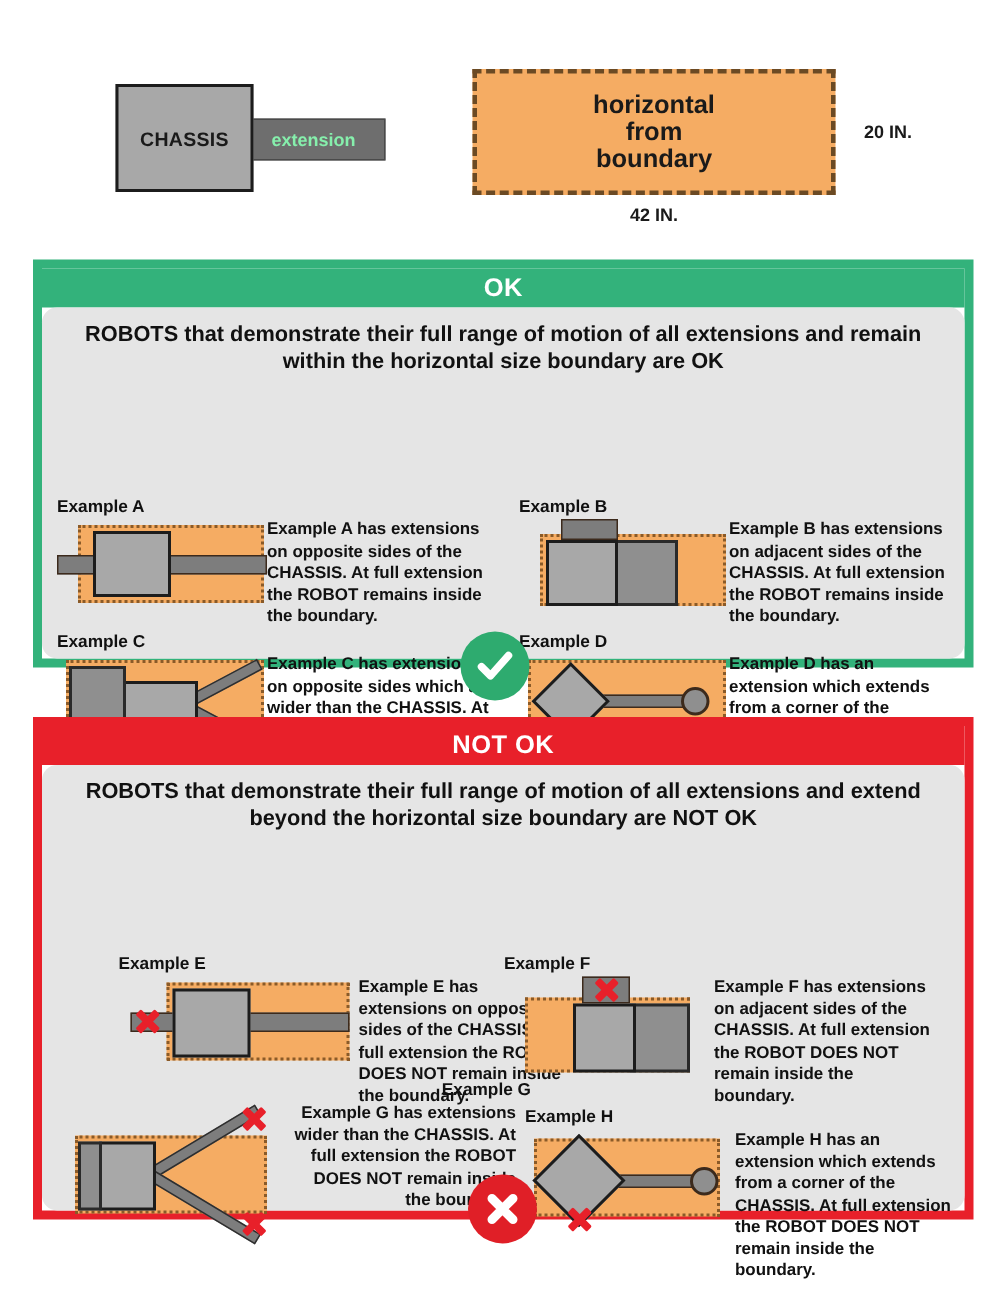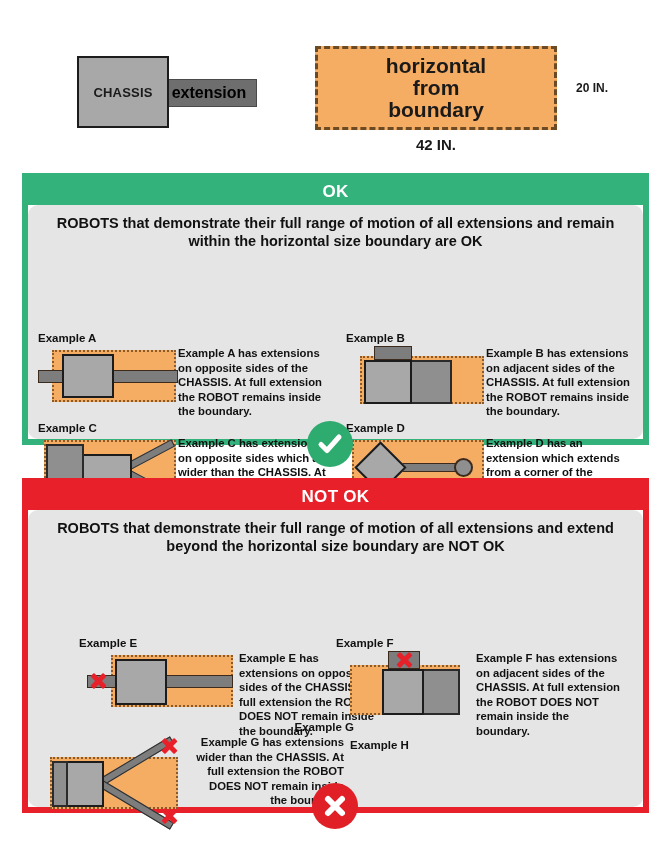--- a/index.html
+++ b/index.html
@@ -20,42 +20,42 @@
     background: #a8a8a8; border: 2px solid #1c1c1c;
     display: flex; align-items: center; justify-content: center;
     font-size: 13px; font-weight: bold; color: #1a1a1a;
     letter-spacing: .2px; z-index: 3;
   }
   .ext-box {
     position: absolute; left: 161px; top: 79px;
     width: 96px; height: 28px;
     background: #6e6e6e; border: 1px solid #4a4a4a;
     display: flex; align-items: center; justify-content: center;
-    font-size: 16px; font-weight: bold; color: #000000; z-index: 2;
+    font-size: 12px; font-weight: bold; color: #86efac; z-index: 2;
   }
 
   .hsb {
     position: absolute; left: 315px; top: 46px;
     width: 242px; height: 84px;
     background: #f5ac63;
     border: 3px dashed #6b4a24;
     display: flex; align-items: center; justify-content: center;
     text-align: center;
   }
   .hsb-label {
-    font-size: 21px; font-weight: bold; color: #1a1a1a;
+    font-size: 17px; font-weight: bold; color: #1a1a1a;
     line-height: 1.05;
   }
   .dim-v {
     position: absolute; left: 576px; top: 81px;
     font-size: 12px; font-weight: bold; color: #1a1a1a;
   }
   .dim-h {
     position: absolute; left: 315px; top: 136px; width: 242px;
-    text-align: center; font-size: 15px; font-weight: bold; color: #1a1a1a;
+    text-align: center; font-size: 12px; font-weight: bold; color: #1a1a1a;
   }
 
   
   .panel { position: absolute; left: 22px; width: 627px; }
   .panel-ok { top: 173px; height: 272px; border: 6px solid #33b27b; }
   .panel-notok { top: 478px; height: 335px; border: 6px solid #e8202a; }
 
   .panel-head {
     height: 26px; display: flex; align-items: center; justify-content: center;
     font-size: 17px; font-weight: bold; color: #ffffff; letter-spacing: .3px;
@@ -264,20 +264,30 @@
               <div class="shape blk-dark" style="left:8px; top:26px; width:16px; height:46px;"></div>
               <div class="xmark" style="left:116px; top:2px;"></div>
               <div class="xmark" style="left:116px; top:72px;"></div>
             </div>
             <div class="ex-text" style="width:152px;">Example G has extensions wider than the CHASSIS. At full extension the ROBOT DOES NOT remain inside the boundary.</div>
           </div>
         </div>
 
         <div class="ex" style="left:322px; top:178px; width:300px;">
           <div class="ex-title">Example H</div>
+          <div class="ex-inner">
+            <div class="ex-art" style="width:140px; height:72px;">
+              <div class="bnd" style="left:6px; top:6px; width:124px; height:52px;"></div>
+              <div class="shape arm" style="left:52px; top:30px; width:68px; height:9px;"></div>
+              <div class="shape knob" style="left:110px; top:25px; width:19px; height:19px;"></div>
+              <div class="shape diamond" style="left:14px; top:12px; width:44px; height:44px;"></div>
+              <div class="xmark" style="left:27px; top:51px;"></div>
+            </div>
+            <div class="ex-text" style="width:148px;">Example H has an extension which extends from a corner of the CHASSIS. At full extension the ROBOT DOES NOT remain inside the boundary.</div>
+          </div>
         </div>
 
       </div>
     </div>
   </div>
 
   <div class="badge badge-no">
     <svg width="28" height="28" viewBox="0 0 28 28">
       <path d="M7 7 L21 21 M21 7 L7 21" stroke="#ffffff" stroke-width="6" fill="none" stroke-linecap="round"></path>
     </svg>

